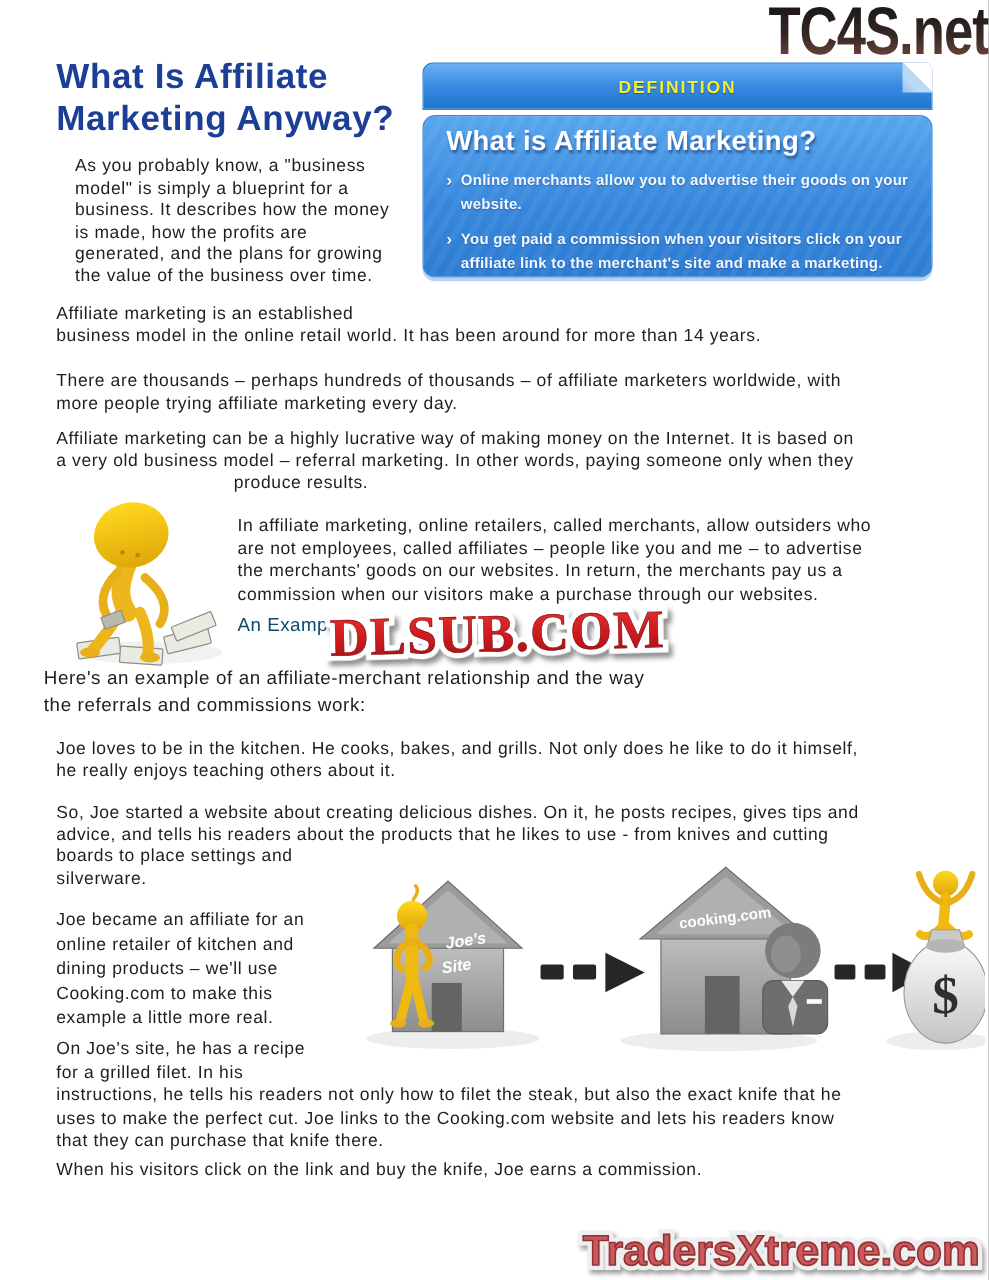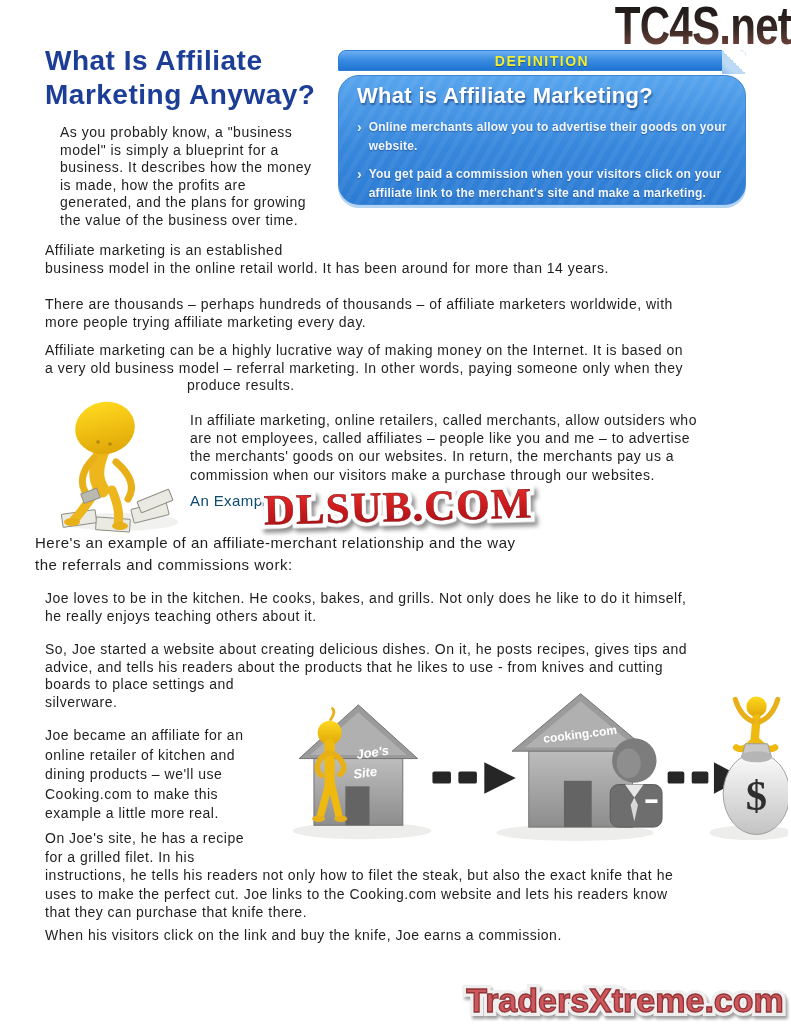--- a/index.html
+++ b/index.html
@@ -43,36 +43,36 @@
   #p-heres        { left:35px;  top:532px; font-size:15px; line-height:22px; }
   #p-joekitchen   { left:45px;  top:589px; line-height:18px; }
   #p-joewebsite   { left:45px;  top:641px; }
   #p-joeaffiliate { left:45px;  top:726px; line-height:19.5px; }
   #p-joerecipe    { left:45px;  top:829px; line-height:18.5px; }
   #p-commission   { left:45px;  top:927px; }
 
   
   .defbox { position:absolute; left:338px; top:50px; width:408px; z-index:10; }
   .def-tab {
-    position:relative; height:21px; border-radius:8px 6px 0 0;
+    position:relative; height:38px; border-radius:8px 6px 0 0;
     background:linear-gradient(180deg,#6db0f4 0%,#3c8de2 45%,#1e74d2 100%);
     border:1px solid #2f7fd6;
     display:flex; align-items:center; justify-content:center;
   }
   .def-tab-label {
     font-size:14px; font-weight:bold; color:#f1ef2f;
     letter-spacing:1.5px; text-shadow:0 1px 1px rgba(0,0,0,.35);
   }
   .fold-flap {
     position:absolute; top:-1px; right:-1px; width:24px; height:24px;
     background:linear-gradient(225deg,#ffffff 0 50%, #bcd9f6 50% 72%, #8fbdec 100%);
     border-radius:0 6px 0 0;
   }
   .def-body {
-    margin-top:4px; height:130px; border-radius:21px;
+    margin-top:4px; height:130px; border-radius:10px;
     background:
       repeating-linear-gradient(120deg, rgba(255,255,255,.05) 0 5px, rgba(255,255,255,0) 5px 11px),
       linear-gradient(180deg,#58a5ee 0%,#3787dc 55%,#2d7cd3 100%);
     border:1px solid #3f86d6;
     box-shadow:0 3px 0 #b3d4f2;
     padding:7px 18px 0 18px;
   }
   .def-heading {
     font-size:22px; font-weight:bold; color:#ffffff;
     letter-spacing:.3px; text-shadow:1px 2px 2px rgba(10,30,80,.5);

